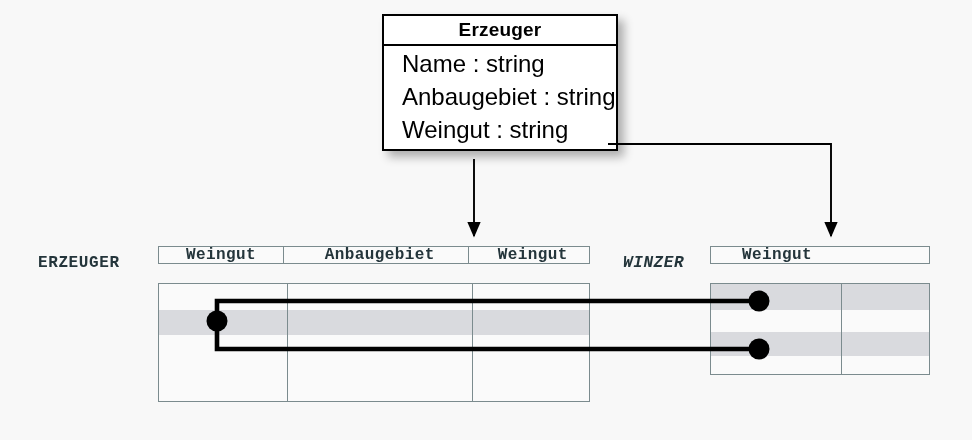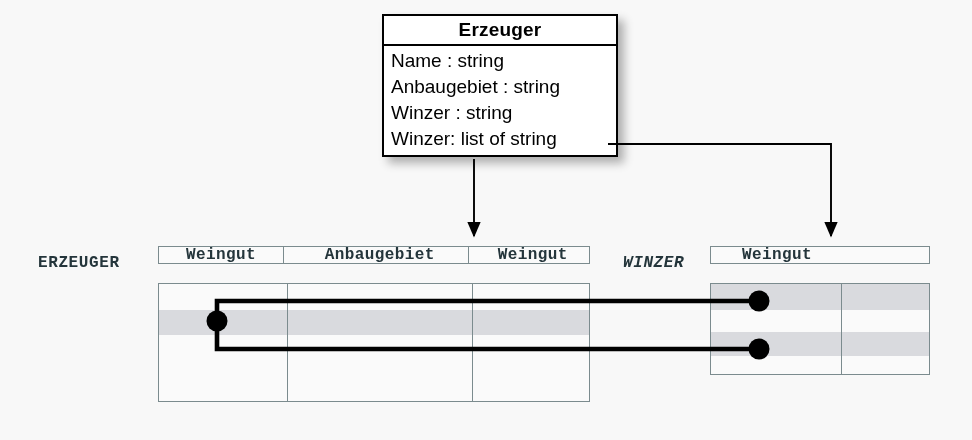--- a/index.html
+++ b/index.html
@@ -39,24 +39,24 @@
     color: #000;
     padding: 3px 0 4px 0;
     border-bottom: 2px solid #000;
     line-height: 1.12;
     letter-spacing: .2px;
   }
   .uml-attrs {
     padding: 2px 0 3px 0;
   }
   .uml-attr {
-    font-size: 19px;
+    font-size: 24px;
     color: #000;
     line-height: 1.36;
-    padding-left: 7px;
+    padding-left: 18px;
     white-space: nowrap;
   }
 
   
   #wires {
     position: absolute;
     left: 0;
     top: 0;
     width: 972px;
     height: 440px;
@@ -120,22 +120,21 @@
 </head>
 <body>
 
 <div id="stage">
 
   <div class="uml-class">
     <div class="uml-class-name">Erzeuger</div>
     <div class="uml-attrs">
       <div class="uml-attr">Name : string</div>
       <div class="uml-attr">Anbaugebiet : string</div>
-      <div class="uml-attr">Winzer : string</div>
-      <div class="uml-attr">Winzer: list of string</div>
+      <div class="uml-attr">Weingut : string</div>
     </div>
   </div>
 
   <div class="tbl-label" style="left:38px; top:254px;">ERZEUGER</div>
 
   <div class="tbl-head" style="left:158px; top:246px; width:432px;">
     <div class="cell" style="width:130px;">Weingut</div>
     <div class="cell" style="width:185px;">Anbaugebiet</div>
     <div class="cell" style="width:117px;">Weingut</div>
   </div>

